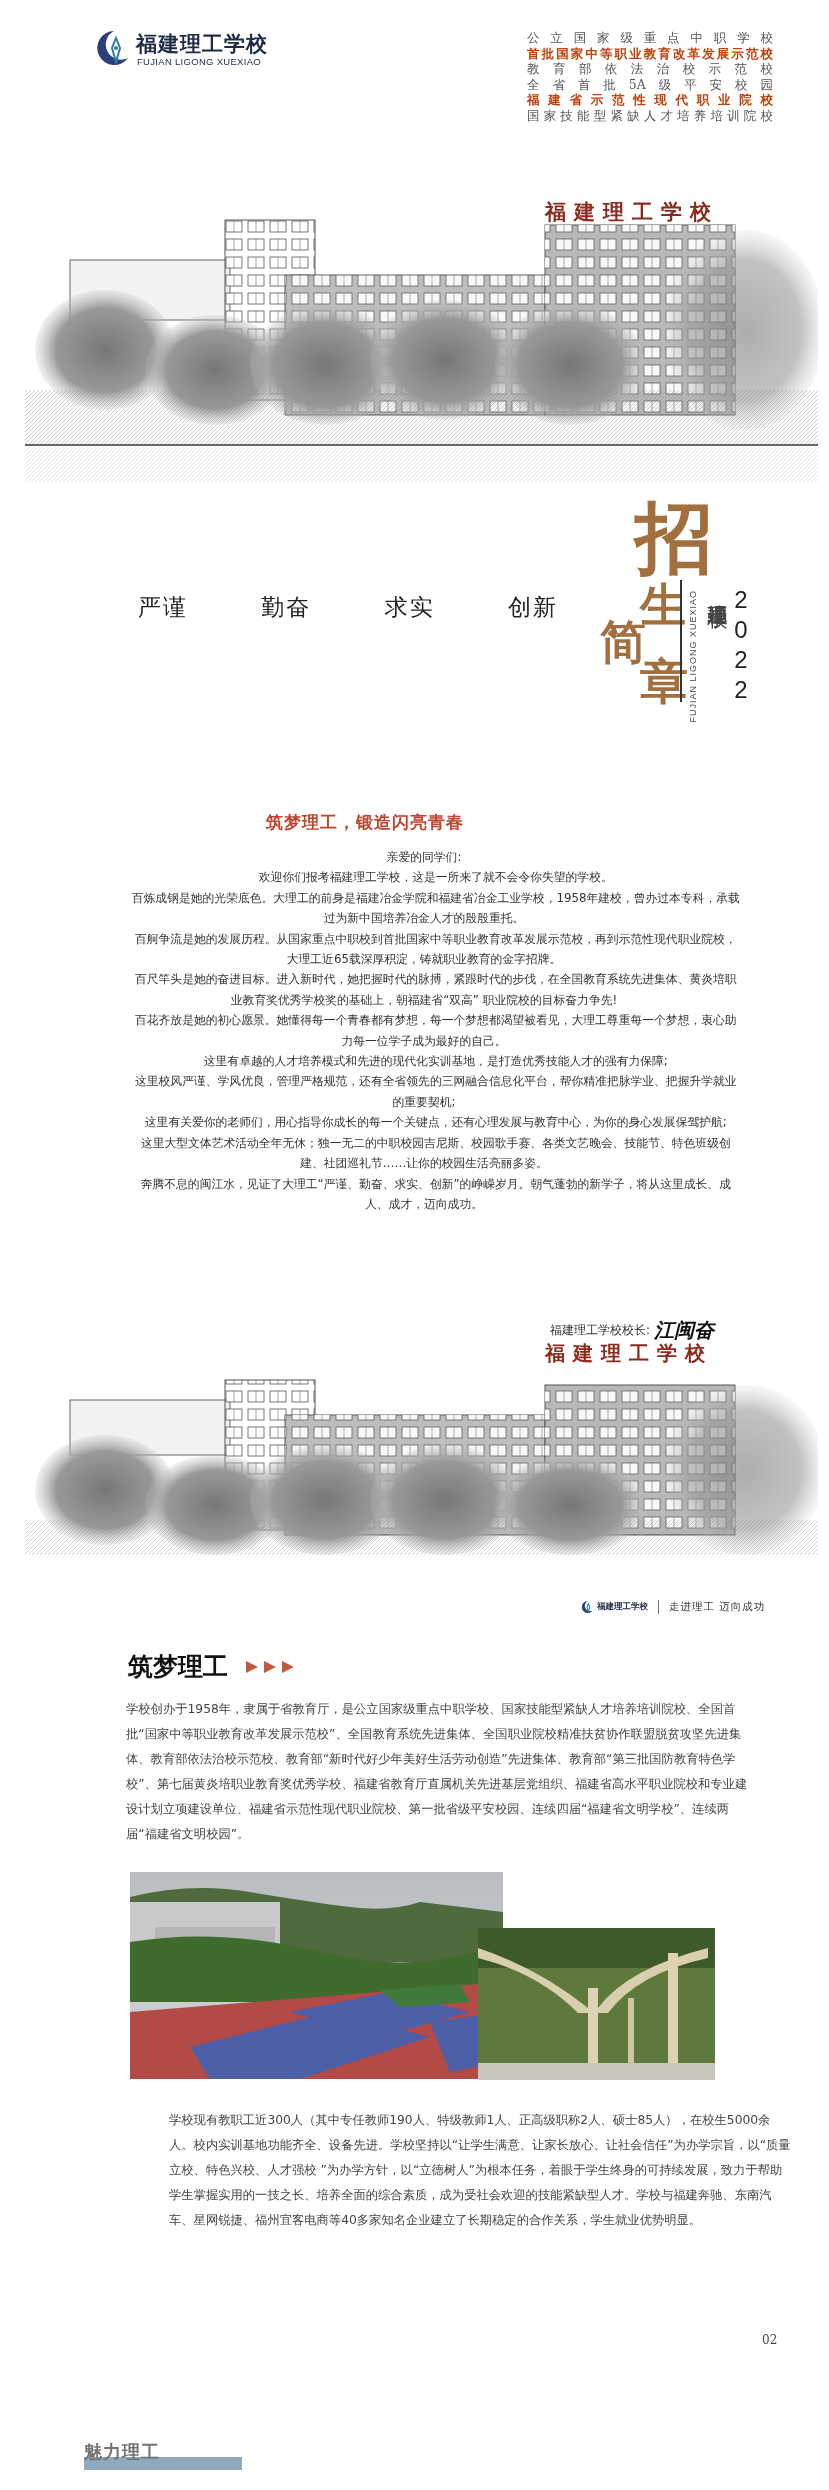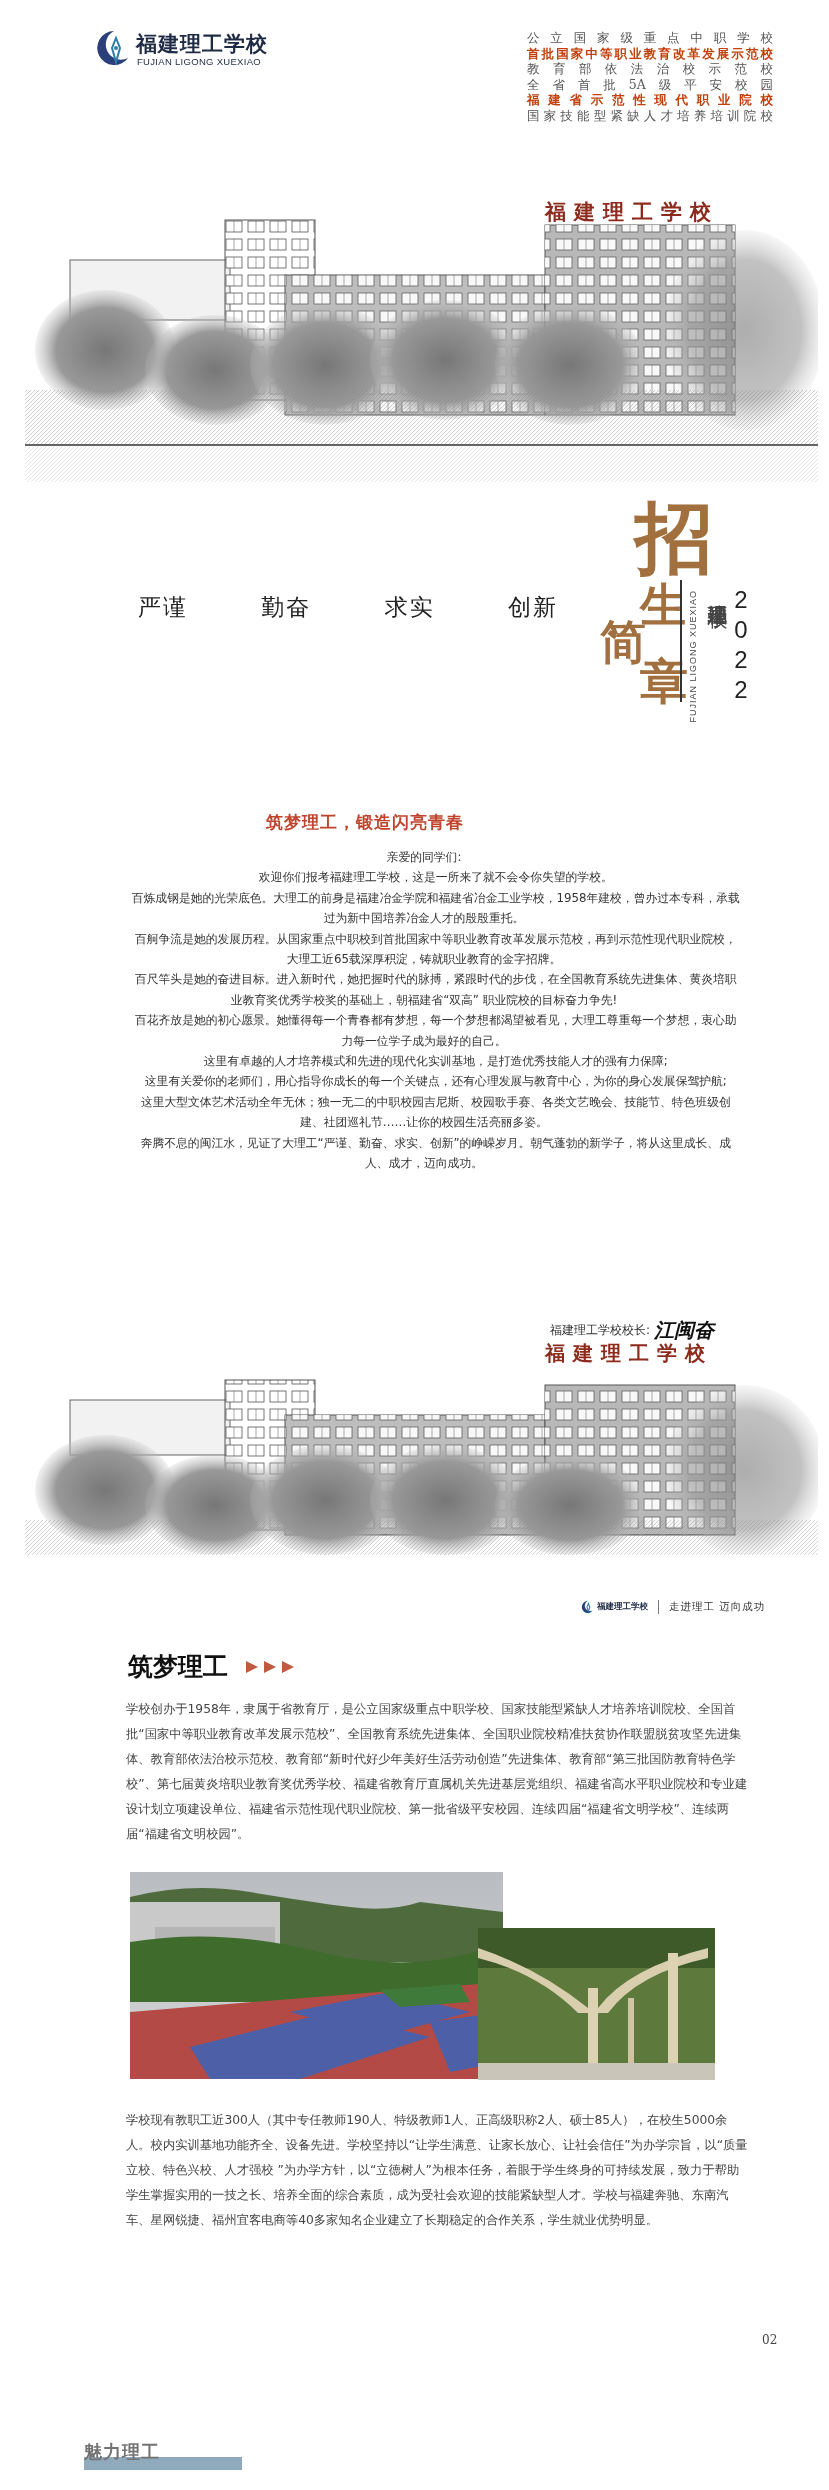--- a/index.html
+++ b/index.html
@@ -49,21 +49,21 @@
   .p2-brand .mini-cn { font-size: 8.5px; font-weight: bold; color: #1f2a44; margin-left: 3px; }
   .p2-brand .sep { width: 1px; height: 14px; background: #777; margin: 0 10px; }
   .p2-brand .slogan { font-family: "DejaVu Serif", serif; font-size: 10.5px; color: #333; letter-spacing: 1px; }
 
   .sec-title { left: 128px; top: 1650px; font-size: 25px; font-weight: bold; color: #111; display: flex; align-items: center; white-space: nowrap; }
   .arrows { display: inline-flex; margin-left: 18px; gap: 6px; }
   .arrows span { width: 0; height: 0; border-top: 6px solid transparent; border-bottom: 6px solid transparent; border-left: 12px solid #c05a3e; display: inline-block; }
 
   .intro { left: 126px; top: 1697px; width: 624px; font-size: 12.3px; line-height: 25px; color: #444; }
   .intro p { margin: 0; }
-  .intro2 { top: 2108px; }
+  .intro2 { top: 2108px; margin-left: 43px; }
 
   .photo1 { left: 130px; top: 1872px; width: 373px; height: 207px; overflow: hidden; }
   .photo2 { left: 478px; top: 1928px; width: 237px; height: 152px; overflow: hidden; }
 
   .page-num { left: 762px; top: 2319px; font-family: "DejaVu Serif", serif; font-size: 12px; color: #444; margin-top: 14px; }
 
   .sec2 { left: 84px; top: 2440px; }
   .sec2 .bar { position: absolute; left: 0; top: 17px; width: 158px; height: 13px; background: #8fa9bd; }
   .sec2 .t { position: relative; font-size: 18px; font-weight: bold; color: #737373; letter-spacing: 1px; white-space: nowrap; }
 </style>
@@ -149,20 +149,21 @@
 
 <div class="abs letter-title">筑梦理工，锻造闪亮青春</div>
 <div class="abs letter">
   <p class="salute">亲爱的同学们:</p>
   <p>欢迎你们报考福建理工学校，这是一所来了就不会令你失望的学校。</p>
   <p>百炼成钢是她的光荣底色。大理工的前身是福建冶金学院和福建省冶金工业学校，1958年建校，曾办过本专科，承载过为新中国培养冶金人才的殷殷重托。</p>
   <p>百舸争流是她的发展历程。从国家重点中职校到首批国家中等职业教育改革发展示范校，再到示范性现代职业院校，大理工近65载深厚积淀，铸就职业教育的金字招牌。</p>
   <p>百尺竿头是她的奋进目标。进入新时代，她把握时代的脉搏，紧跟时代的步伐，在全国教育系统先进集体、黄炎培职业教育奖优秀学校奖的基础上，朝福建省“双高” 职业院校的目标奋力争先!</p>
   <p>百花齐放是她的初心愿景。她懂得每一个青春都有梦想，每一个梦想都渴望被看见，大理工尊重每一个梦想，衷心助力每一位学子成为最好的自己。</p>
   <p>这里有卓越的人才培养模式和先进的现代化实训基地，是打造优秀技能人才的强有力保障;</p>
+  <p>这里校风严谨、学风优良，管理严格规范，还有全省领先的三网融合信息化平台，帮你精准把脉学业、把握升学就业的重要契机;</p>
   <p>这里有关爱你的老师们，用心指导你成长的每一个关键点，还有心理发展与教育中心，为你的身心发展保驾护航;</p>
   <p>这里大型文体艺术活动全年无休；独一无二的中职校园吉尼斯、校园歌手赛、各类文艺晚会、技能节、特色班级创建、社团巡礼节……让你的校园生活亮丽多姿。</p>
   <p>奔腾不息的闽江水，见证了大理工“严谨、勤奋、求实、创新”的峥嵘岁月。朝气蓬勃的新学子，将从这里成长、成人、成才，迈向成功。</p>
 </div>
 <div class="abs signature">
   <span>福建理工学校校长:</span>
   <span class="sig-script">江闽奋</span>
 </div>
 
 <div class="abs sketch2">

